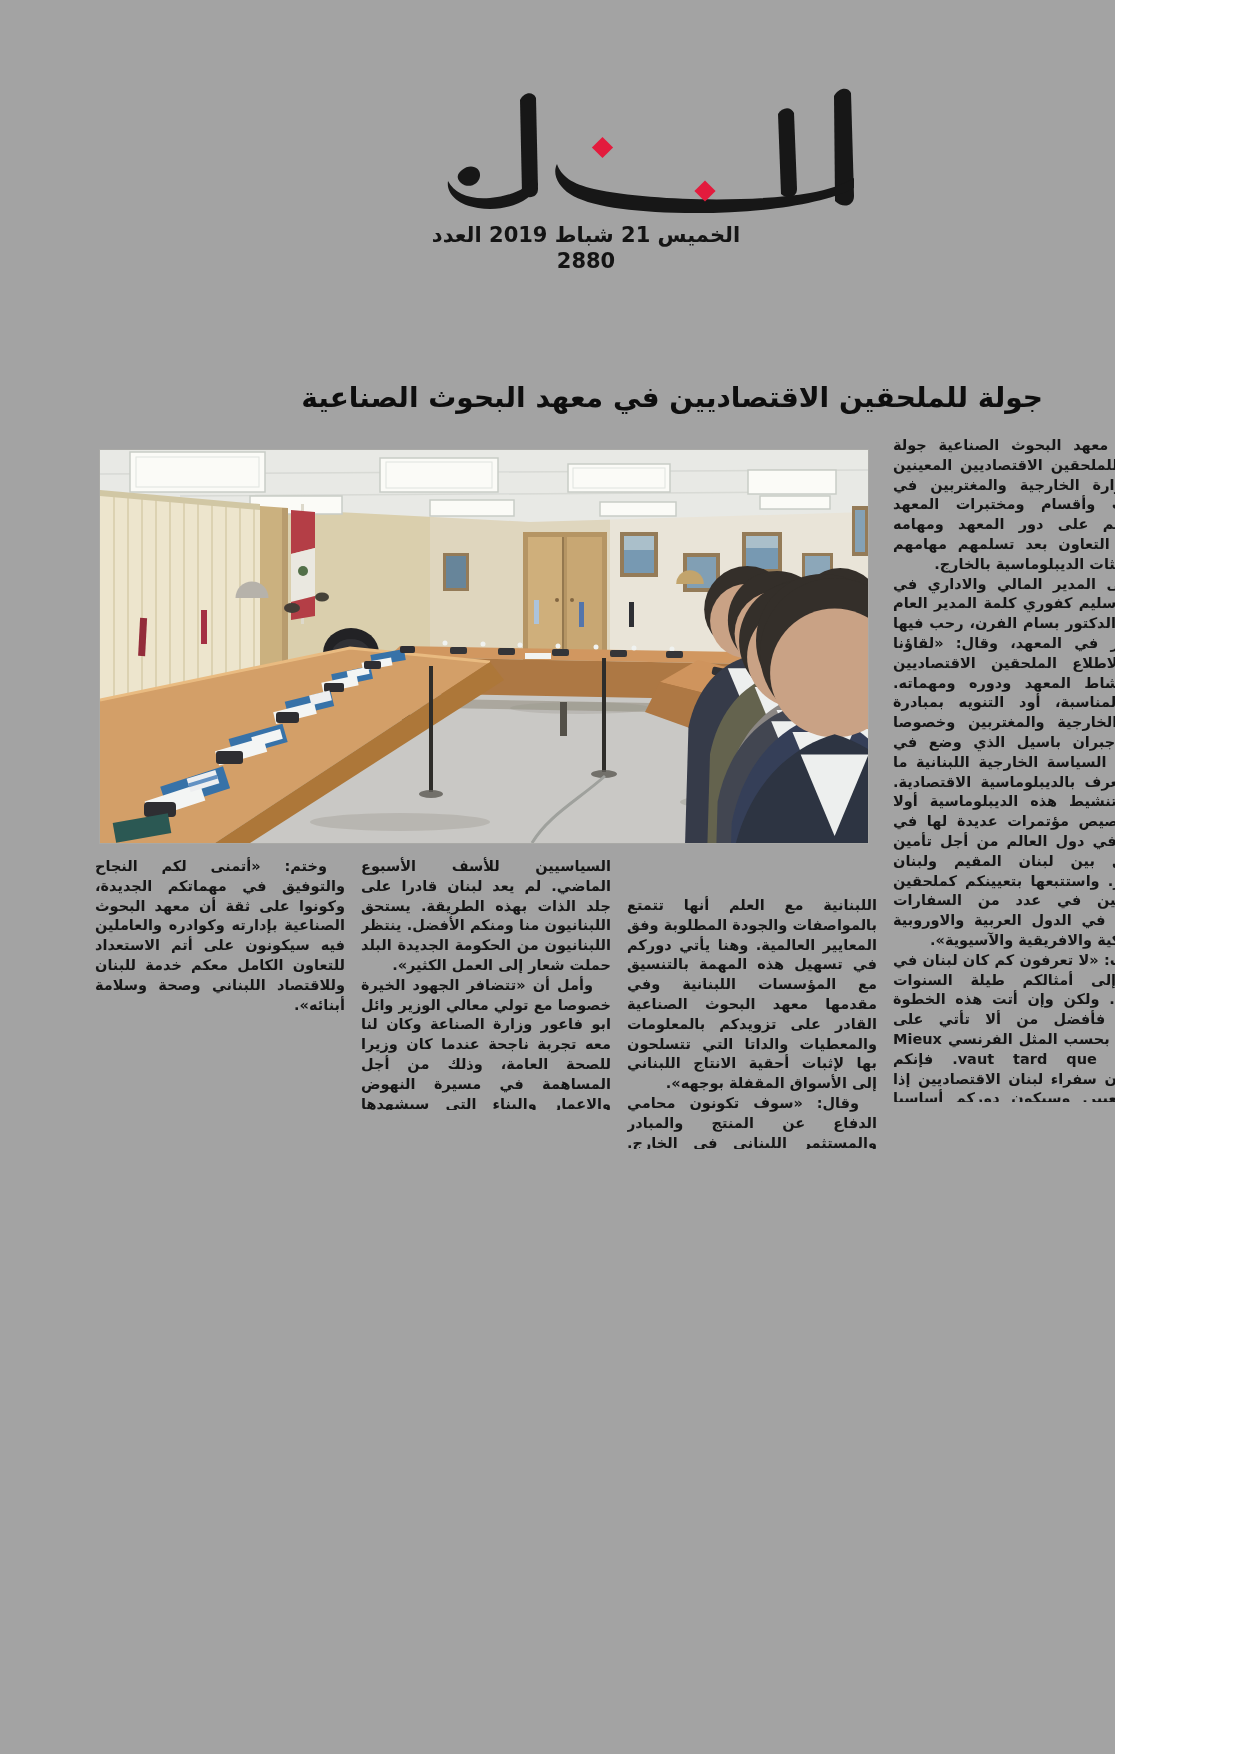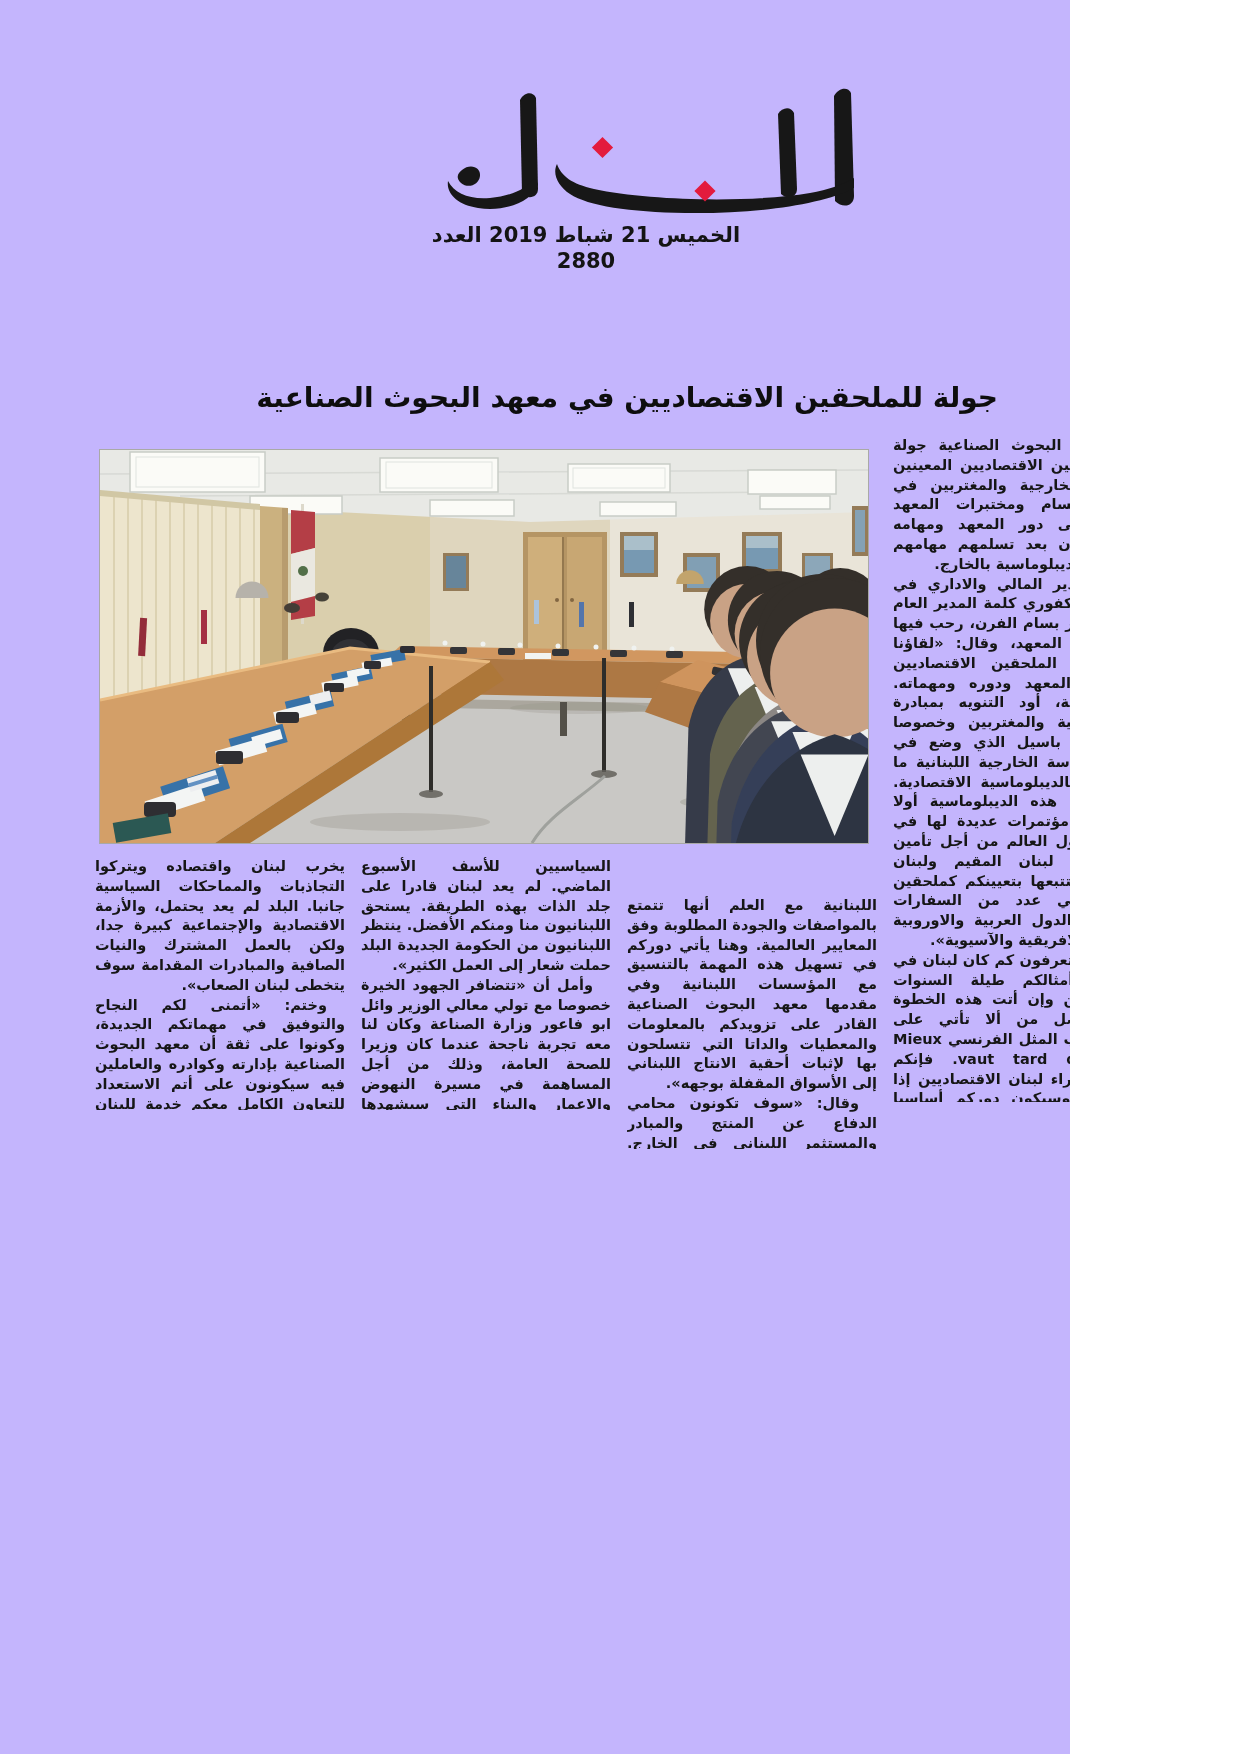--- a/index.html
+++ b/index.html
@@ -1,18 +1,18 @@
 <!DOCTYPE html>
 <html lang="ar"><head>
 <meta charset="utf-8">
 <style>
   html,body{margin:0;padding:0;background:#ffffff;}
   .page{
-    position:relative;width:1034px;height:1754px;background:#c4b5fd;
-    font-family:"DejaVu Sans",sans-serif;color:#141414;overflow:hidden;padding-left:36px;
+    position:relative;width:1115px;height:1754px;background:#a3a3a3;
+    font-family:"DejaVu Sans",sans-serif;color:#141414;overflow:hidden;
   }
   
   .logo{position:absolute;left:420px;top:84px;width:440px;height:138px;}
   .dateline{
     position:absolute;left:418px;top:222px;width:336px;height:28px;
     direction:rtl;text-align:center;font-weight:700;font-size:21px;line-height:26px;
     font-family:"DejaVu Sans",sans-serif;
   }
   
   .headline{
@@ -297,17 +297,16 @@
     </div>
   <div class="col col-mr">
       <p class="cont">اللبنانية مع العلم أنها تتمتع بالمواصفات والجودة المطلوبة وفق المعايير العالمية. وهنا يأتي دوركم في تسهيل هذه المهمة بالتنسيق مع المؤسسات اللبنانية وفي مقدمها معهد البحوث الصناعية القادر على تزويدكم بالمعلومات والمعطيات والداتا التي تتسلحون بها لإثبات أحقية الانتاج اللبناني إلى الأسواق المقفلة بوجهه».</p>
       <p>وقال: «سوف تكونون محامي الدفاع عن المنتج والمبادر والمستثمر اللبناني في الخارج. ستجملون صورة لبنان وتمحوا الصورة القاتمة عن لبنان التي عكسها بعض</p>
     </div>
   <div class="col col-ml">
       <p class="cont">السياسيين للأسف الأسبوع الماضي. لم يعد لبنان قادرا على جلد الذات بهذه الطريقة. يستحق اللبنانيون منا ومنكم الأفضل. ينتظر اللبنانيون من الحكومة الجديدة البلد حملت شعار إلى العمل الكثير».</p>
       <p>وأمل أن «تتضافر الجهود الخيرة خصوصا مع تولي معالي الوزير وائل ابو فاعور وزارة الصناعة وكان لنا معه تجربة ناجحة عندما كان وزيرا للصحة العامة، وذلك من أجل المساهمة في مسيرة النهوض والاعمار والبناء التي سيشهدها لبنان في المرحلة المقبلة. ونتمنى على الجميع أن يبتعدوا عما</p>
     </div>
   <div class="col col-l">
-      <p class="cont">يخرب لبنان واقتصاده ويتركوا التجاذبات والمماحكات السياسية جانبا. البلد لم يعد يحتمل، والأزمة الاقتصادية والإجتماعية كبيرة جدا، ولكن بالعمل المشترك والنيات الصافية والمبادرات المقدامة سوف يتخطى لبنان الصعاب».</p>
       <p>وختم: «أتمنى لكم النجاح والتوفيق في مهماتكم الجديدة، وكونوا على ثقة أن معهد البحوث الصناعية بإدارته وكوادره والعاملين فيه سيكونون على أتم الاستعداد للتعاون الكامل معكم خدمة للبنان وللاقتصاد اللبناني وصحة وسلامة أبنائه».</p>
     </div>
 
 </div>
 
 </body></html>

